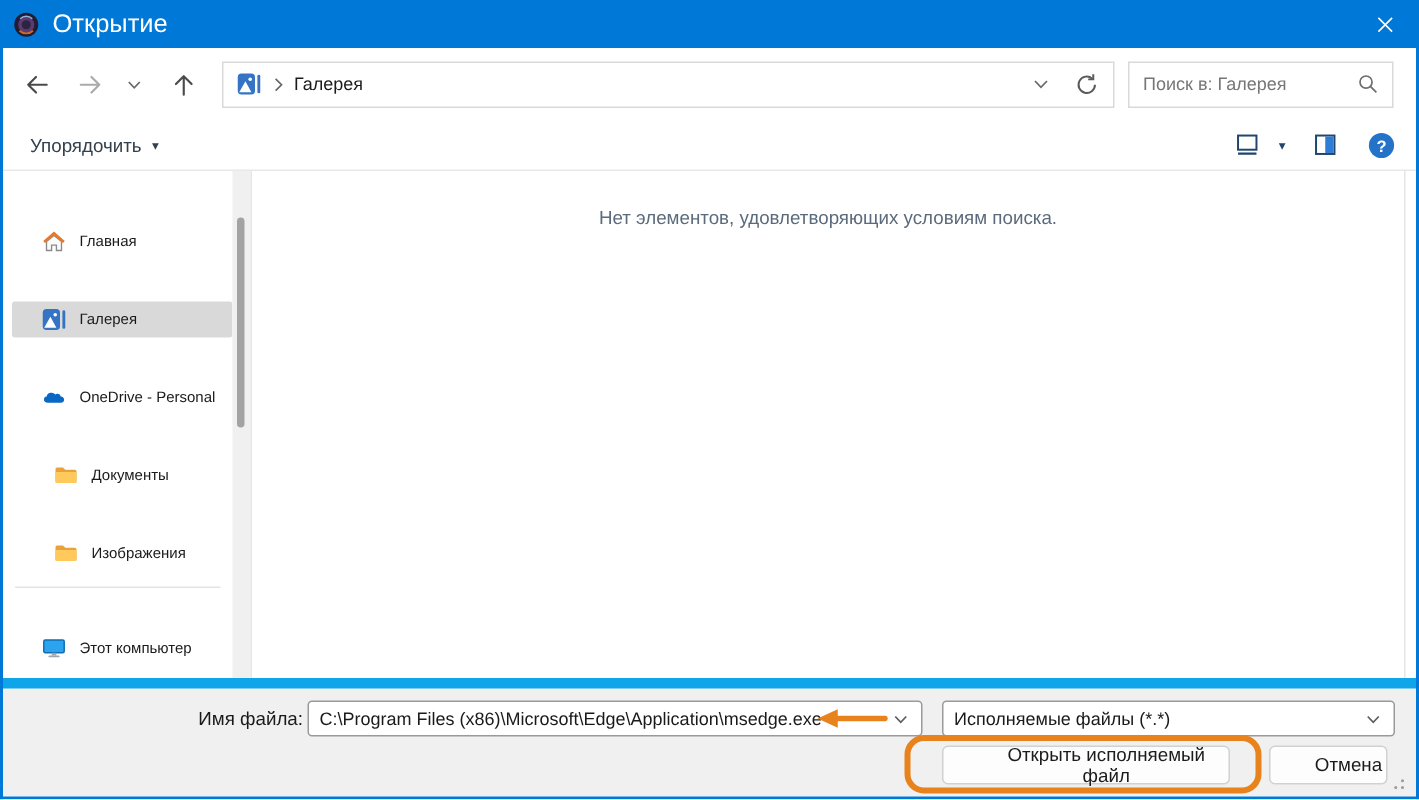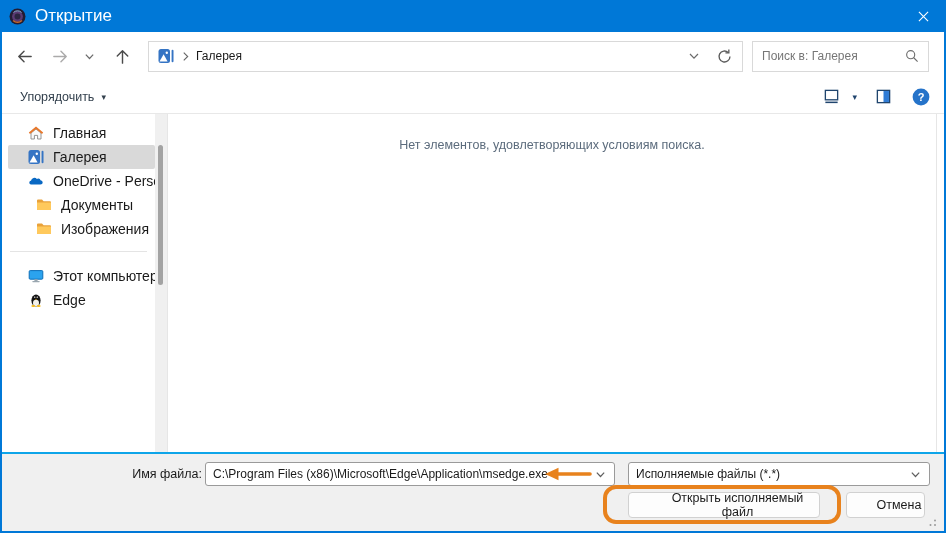--- a/index.html
+++ b/index.html
@@ -44,35 +44,35 @@
               font-size:12.5px; color:#33404d; }
   .organize .tri { font-size:9px; color:#33404d; }
   .toolbar .right { margin-left:auto; display:flex; align-items:center; margin-right:14px; gap:12px; }
   .toolbar .right .tri { font-size:9px; color:#20456e; }
   .iconbtn { display:flex; align-items:center; justify-content:center; }
 
   
   .sidebar { position:absolute; left:2px; top:114px; width:153px; height:338px;
              background:#fff; overflow:hidden; padding-top:7px; }
   .sideitem { height:24px; display:flex; align-items:center; padding-left:26px;
-              font-size:14px; color:#1a1a1a; white-space:nowrap; }
+              font-size:10px; color:#1a1a1a; white-space:nowrap;margin-top:28px; }
   .sideitem .ic { width:16px; height:16px; margin-right:9px; flex:0 0 auto; }
   .sideitem.sel { background:var(--selection,#D9D9D9); margin-left:6px; padding-left:20px; border-radius:2px; }
   .sideitem.indent { padding-left:34px; }
   .sidesep { height:1px; background:#e4e4e4; margin:10px 8px 12px 8px; }
   .sb-track { position:absolute; left:155px; top:114px; width:12px; height:338px; background:#f0f0f0; }
   .sb-thumb { position:absolute; left:3px; top:31px; width:5px; height:140px; background:#a3a3a3; border-radius:3px; }
   .vsep { position:absolute; left:167px; top:114px; width:1px; height:338px; background:#e6e6e6; }
   .main { position:absolute; left:168px; top:114px; width:769px; height:338px; background:#fff;
           border-right:1px solid #e6e6e6; text-align:center; padding-top:24px; }
   .main .empty { font-size:12.5px; color:#5b6b7c; }
 
   
   .footer { position:absolute; left:2px; top:452px; width:942px; height:79px;
-            background:#f0f0f0; border-top:2px solid #0ea5e9; }
+            background:#f0f0f0; border-top:7px solid #0ea5e9; }
   .fn-label { position:absolute; left:90px; top:13px; width:110px; text-align:right;
               font-size:12.5px; color:#1a1a1a; }
   .combo { position:absolute; top:8px; height:24px; background:#fff; border:1px solid #9a9a9a;
            border-radius:3px; display:flex; align-items:center; padding:0 8px 0 7px; }
   .combo.filename { left:203px; width:410px; }
   .combo.filetype { left:626px; width:302px; font-size:12px; color:#1a1a1a; }
   .combo input { flex:1; border:none; outline:none; font-size:12px; color:#1a1a1a;
                  font-family:"Liberation Sans", sans-serif; min-width:0; background:transparent; }
   .combo .chev { margin-left:6px; flex:0 0 auto; display:flex; }
   .combo.filetype .label { flex:1; white-space:nowrap; overflow:hidden; }

